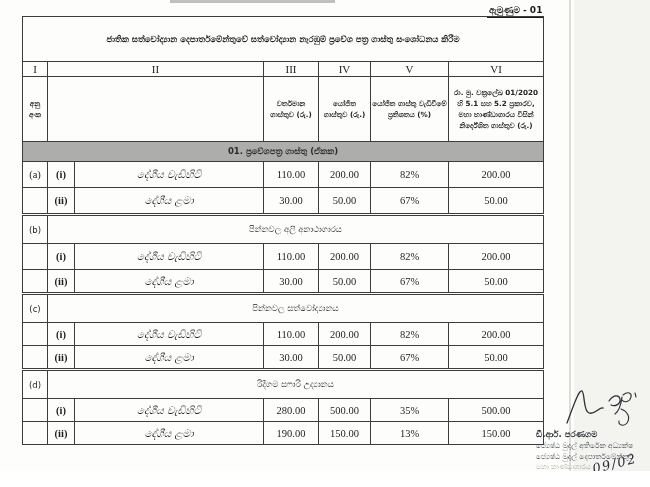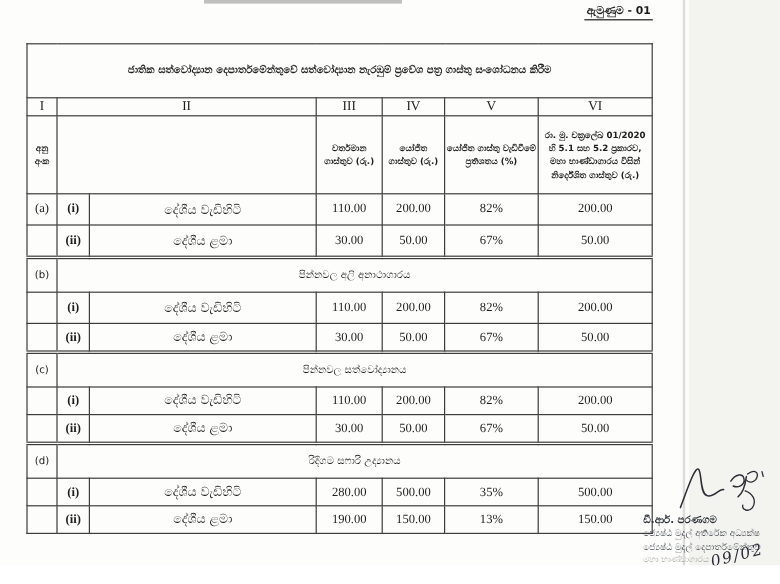--- a/index.html
+++ b/index.html
@@ -13,41 +13,41 @@
   .scan-line{position:absolute;left:569px;top:0;width:2px;height:487px;background:#dddcd6;}
   .top-smudge{position:absolute;left:170px;top:0;width:165px;height:3px;background:#8f8f8d;opacity:.55;filter:blur(.6px);}
 
   .annex{
     position:absolute;top:5px;left:487px;
     font-family:"DejaVu Sans", sans-serif;font-size:9px;font-weight:bold;color:#1c1c1c;
     border-bottom:1.2px solid #1c1c1c;padding:0 2px 1px 2px;white-space:nowrap;
   }
 
   table.doc{
-    position:absolute;left:22px;top:36px;width:521px;
+    position:absolute;left:22px;top:16px;width:521px;
     border-collapse:collapse;table-layout:fixed;
   }
   table.doc td{
     border:1px solid #3c3c3c;padding:0;text-align:center;vertical-align:middle;
     color:#1d1d1d;overflow:hidden;
   }
   tr.title-row td{height:44px;font-family:"DejaVu Sans",sans-serif;font-size:8.5px;font-weight:bold;color:#222;}
   tr.roman td{height:14px;font-size:11px;font-weight:normal;}
   tr.header-row td{height:62px;font-family:"DejaVu Sans",sans-serif;font-size:7.2px;line-height:1.55;color:#222;padding:1px;font-weight:bold;}
   td.vi-head{font-size:7px;line-height:1.5;}
   tr.banner td{
     height:19px;background:#adadab;
     font-family:"DejaVu Sans",sans-serif;font-size:8.5px;font-weight:bold;color:#2c2c2c;
   }
   tr.section-row td{height:27px;font-family:"DejaVu Sans",sans-serif;font-size:8.5px;color:#1e1e1e;}
   tr.sep td{border-top:3px double #3c3c3c;}
   tr.data-row td{height:25px;font-size:10.5px;}
   tr.data-row.short td{height:22px;}
   td.no-cell{font-weight:bold;font-size:10px;}
-  td.desc-cell{text-align:left;padding-left:6px;font-family:"DejaVu Sans",sans-serif;font-size:7px;color:#26262a;}
+  td.desc-cell{text-align:left;padding-left:6px;font-family:"DejaVu Sans",sans-serif;font-size:7px;color:#26262a;font-style:italic;}
   td.letter-cell{font-size:10.5px;}
 
   .stamp{
     position:absolute;left:536px;top:429px;width:118px;
     font-family:"DejaVu Sans",sans-serif;white-space:nowrap;
   }
   .stamp .l1{font-size:8.5px;font-weight:bold;color:#2b2f36;margin-bottom:1px;}
   .stamp .l2,.stamp .l3{font-size:7.5px;color:#3e434a;margin-bottom:1px;}
   .stamp .l4{font-size:7px;color:#a9a9a3;}
   .hand-date{
@@ -94,20 +94,23 @@
 
     <tr class="header-row">
       <td>අනු අංක</td>
       <td colspan="2"></td>
       <td>වර්තමාන ගාස්තුව (රු.)</td>
       <td>යෝජිත ගාස්තුව (රු.)</td>
       <td>යෝජිත ගාස්තු වැඩිවීමේ ප්‍රතිශතය (%)</td>
       <td class="vi-head">රා. මු. චක්‍රලේඛ 01/2020 හි 5.1 සහ 5.2 ප්‍රකාරව, මහා භාණ්ඩාගාරය විසින් නිර්දේශිත ගාස්තුව (රු.)</td>
     </tr>
 
+    <tr class="banner">
+      <td colspan="7">01. ප්‍රවේශපත්‍ර ගාස්තු (ඒකක)</td>
+    </tr>
 
     <tr class="data-row">
       <td class="letter-cell">(a)</td>
       <td class="no-cell">(i)</td>
       <td class="desc-cell">දේශීය වැඩිහිටි</td>
       <td>110.00</td>
       <td>200.00</td>
       <td>82%</td>
       <td>200.00</td>
     </tr>

